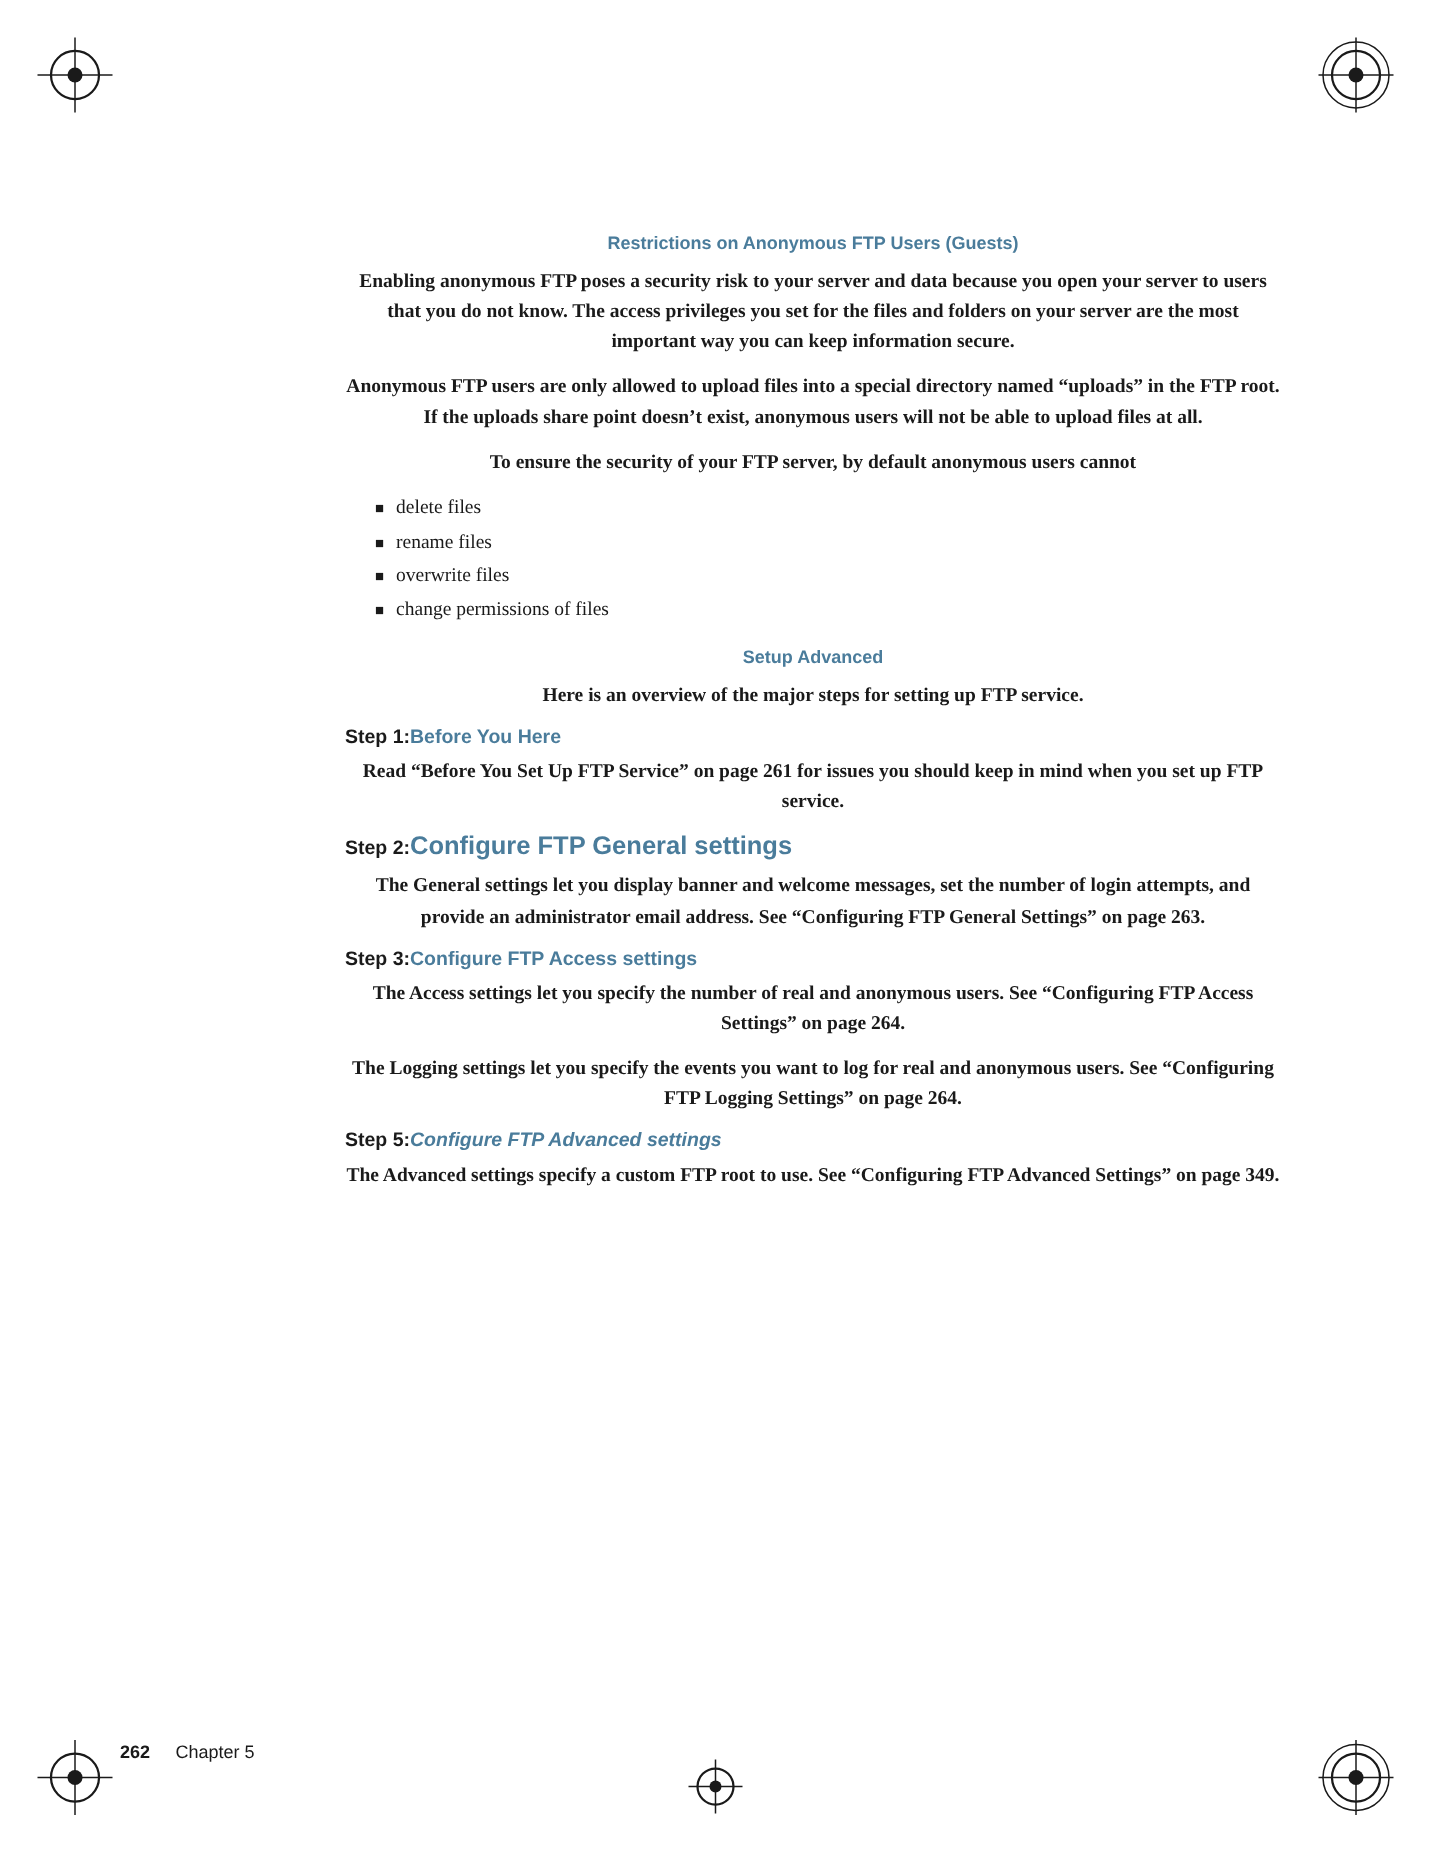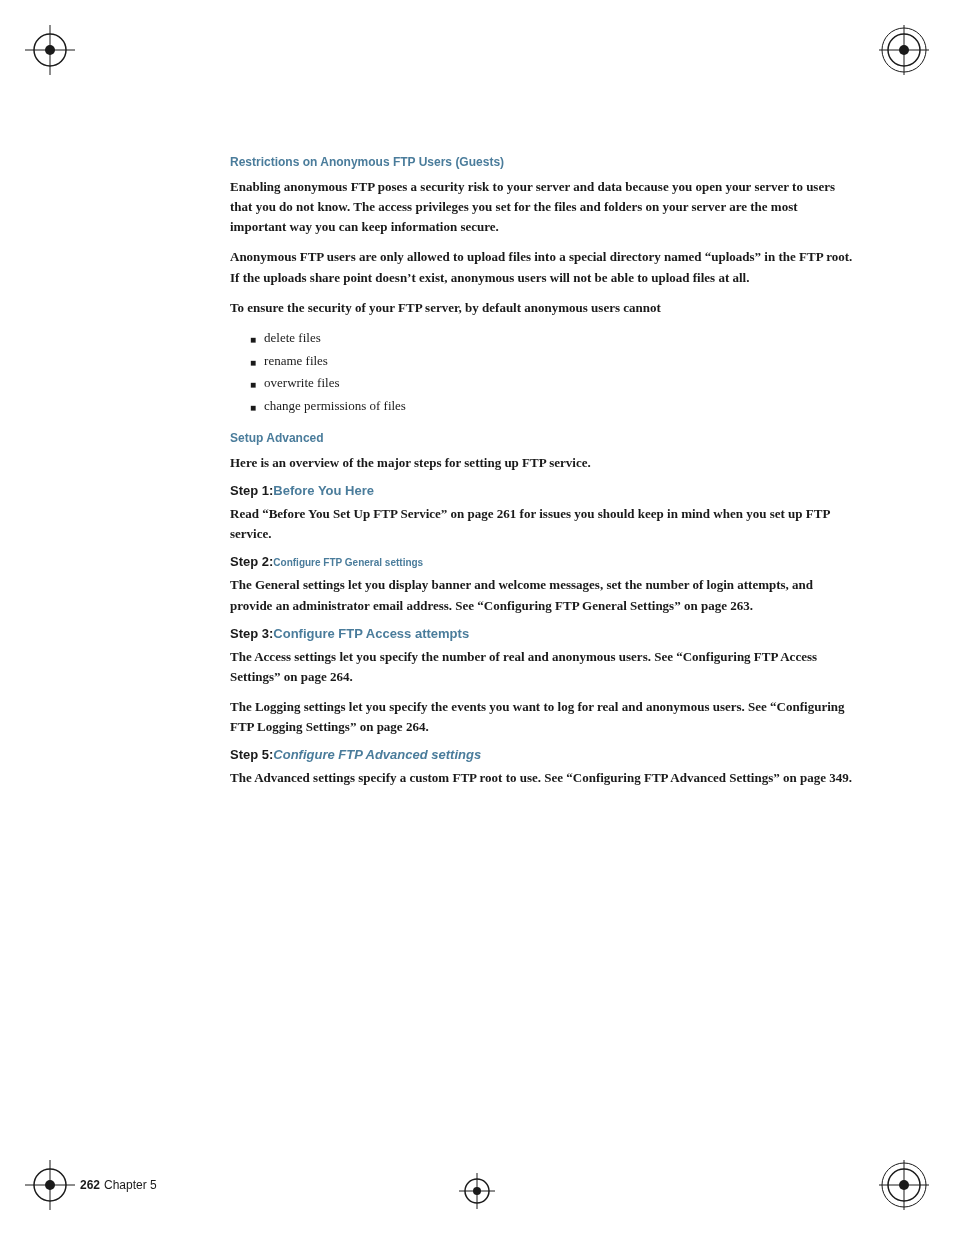--- a/index.html
+++ b/index.html
@@ -51,20 +51,21 @@
       transform: translateX(-50%);
     }
 
     
     .content {
       position: absolute;
       top: 155px;
       left: 230px;
       right: 100px;
       bottom: 110px;
+      text-align: center;
     }
 
     .section-heading {
       font-family: Arial, Helvetica, sans-serif;
       font-size: 12px;
       font-weight: bold;
       color: #4a7c9b;
       margin-bottom: 8px;
     }
 
@@ -121,26 +122,26 @@
     .step-label {
       font-weight: bold;
       color: #1a1a1a;
       font-family: Arial, Helvetica, sans-serif;
       font-size: 13px;
     }
 
     
     .footer {
       position: absolute;
-      bottom: 43px;
+      bottom: 60px;
       left: 80px;
       right: 80px;
       display: flex;
       align-items: center;
-      gap: 4px;
+      gap: 17px;
     }
 
     .page-number {
       font-family: Arial, Helvetica, sans-serif;
       font-size: 12px;
       font-weight: bold;
       color: #1a1a1a;
     }
 
     .chapter-label {
@@ -250,27 +251,27 @@
     <p class="body-text">Here is an overview of the major steps for setting up FTP service.</p>
 
     <div class="step-heading">
       <span class="step-label">Step 1:</span>
       <span style="color:#4a7c9b; font-weight:bold; font-family:Arial,Helvetica,sans-serif; font-size:13px;"> Before You Here</span>
     </div>
     <p class="body-text">Read “Before You Set Up FTP Service” on page 261 for issues you should keep in mind when you set up FTP service.</p>
 
     <div class="step-heading">
       <span class="step-label">Step 2:</span>
-      <span style="color:#4a7c9b; font-weight:bold; font-family:Arial,Helvetica,sans-serif; font-size:10px;"> Configure FTP General settings</span>
+      <span style="color:#4a7c9b; font-weight:bold; font-family:Arial,Helvetica,sans-serif; font-size:17px;"> Configure FTP General settings</span>
     </div>
     <p class="body-text">The General settings let you display banner and welcome messages, set the number of login attempts, and provide an administrator email address. See “Configuring FTP General Settings” on page 263.</p>
 
     <div class="step-heading">
       <span class="step-label">Step 3:</span>
-      <span style="color:#4a7c9b; font-weight:bold; font-family:Arial,Helvetica,sans-serif; font-size:13px;"> Configure FTP Access attempts</span>
+      <span style="color:#4a7c9b; font-weight:bold; font-family:Arial,Helvetica,sans-serif; font-size:13px;"> Configure FTP Access settings</span>
     </div>
     <p class="body-text">The Access settings let you specify the number of real and anonymous users. See “Configuring FTP Access Settings” on page 264.</p>
 
     <p class="body-text">The Logging settings let you specify the events you want to log for real and anonymous users. See “Configuring FTP Logging Settings” on page 264.</p>
 
     <div class="step-heading">
       <span class="step-label">Step 5:</span>
       <span style="color:#4a7c9b; font-weight:bold; font-family:Arial,Helvetica,sans-serif; font-size:13px;font-style:italic;"> Configure FTP Advanced settings</span>
     </div>
     <p class="body-text">The Advanced settings specify a custom FTP root to use. See “Configuring FTP Advanced Settings” on page 349.</p>

